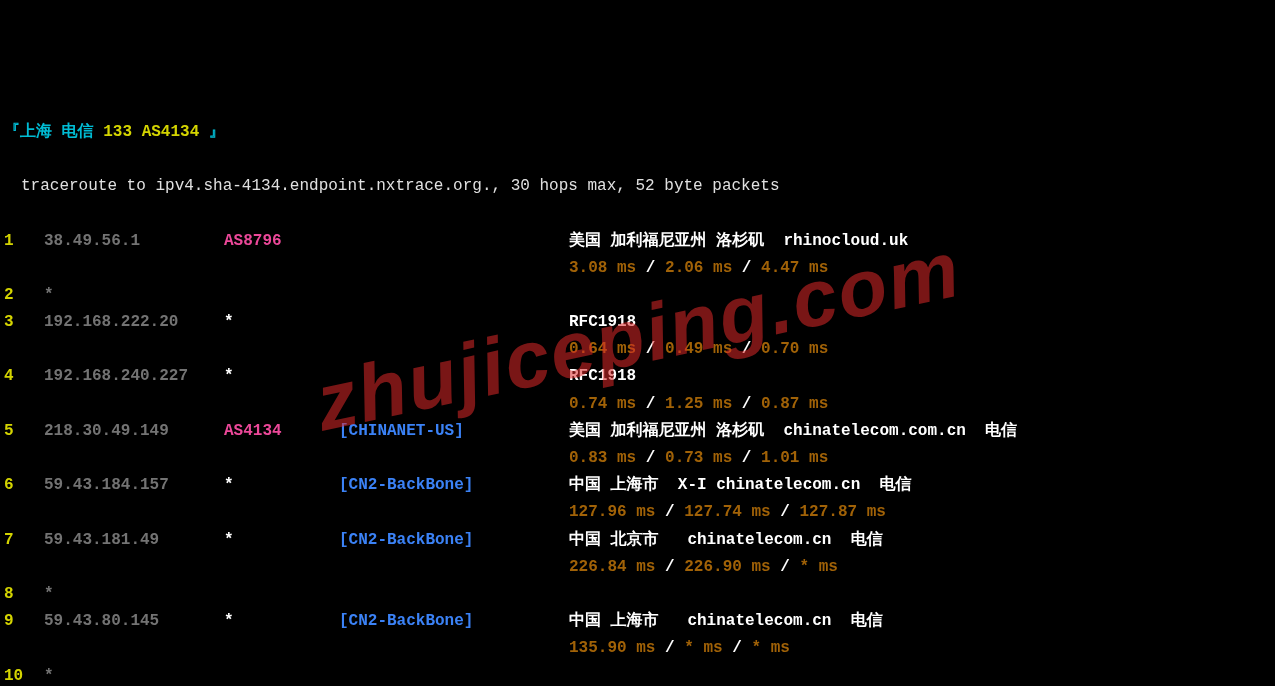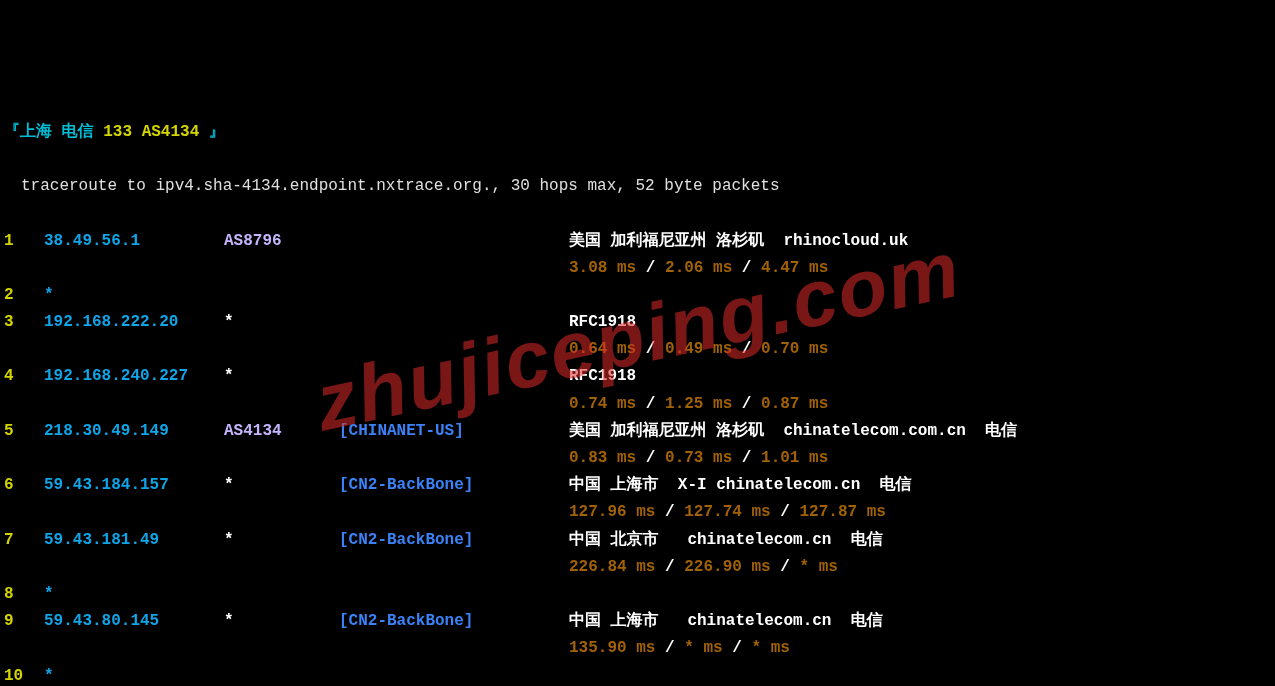--- a/index.html
+++ b/index.html
@@ -15,22 +15,22 @@
       width: 1275px;
       height: 686px;
       overflow: hidden;
     }
     .yellow { color: #d4d400; }
     .header-line { color: #00bcd4; font-weight: bold; }
     .header-line .yellow { color: #d4d400; }
     .cmd-line { color: #e0e0e0; margin-left: 17px; }
     .hop-line { display: block; }
     .hop { color: #d4d400; display: inline-block; width: 40px; font-weight: bold; }
-    .ip { color: #0ea5e9; display: inline-block; width: 180px; font-weight: bold; }
-    .asn { color: #c4b5fd; display: inline-block; width: 115px; font-weight: bold; }
+    .ip { color: #737373; display: inline-block; width: 180px; font-weight: bold; }
+    .asn { color: #ec4899; display: inline-block; width: 115px; font-weight: bold; }
     .tag { color: #3b82f6; display: inline-block; width: 230px; font-weight: bold; }
     .loc { color: #fff; display: inline-block; font-weight: bold; }
     .timing-row { display: block; padding-left: 565px; font-weight: bold; }
     .t { color: #a16207; text-align: center; }
     .sep { color: #fff; }
     .watermark {
       position: absolute;
       top: 50%; left: 50%;
       transform: translate(-50%, -55%) rotate(-12deg);
       font-size: 80px;

